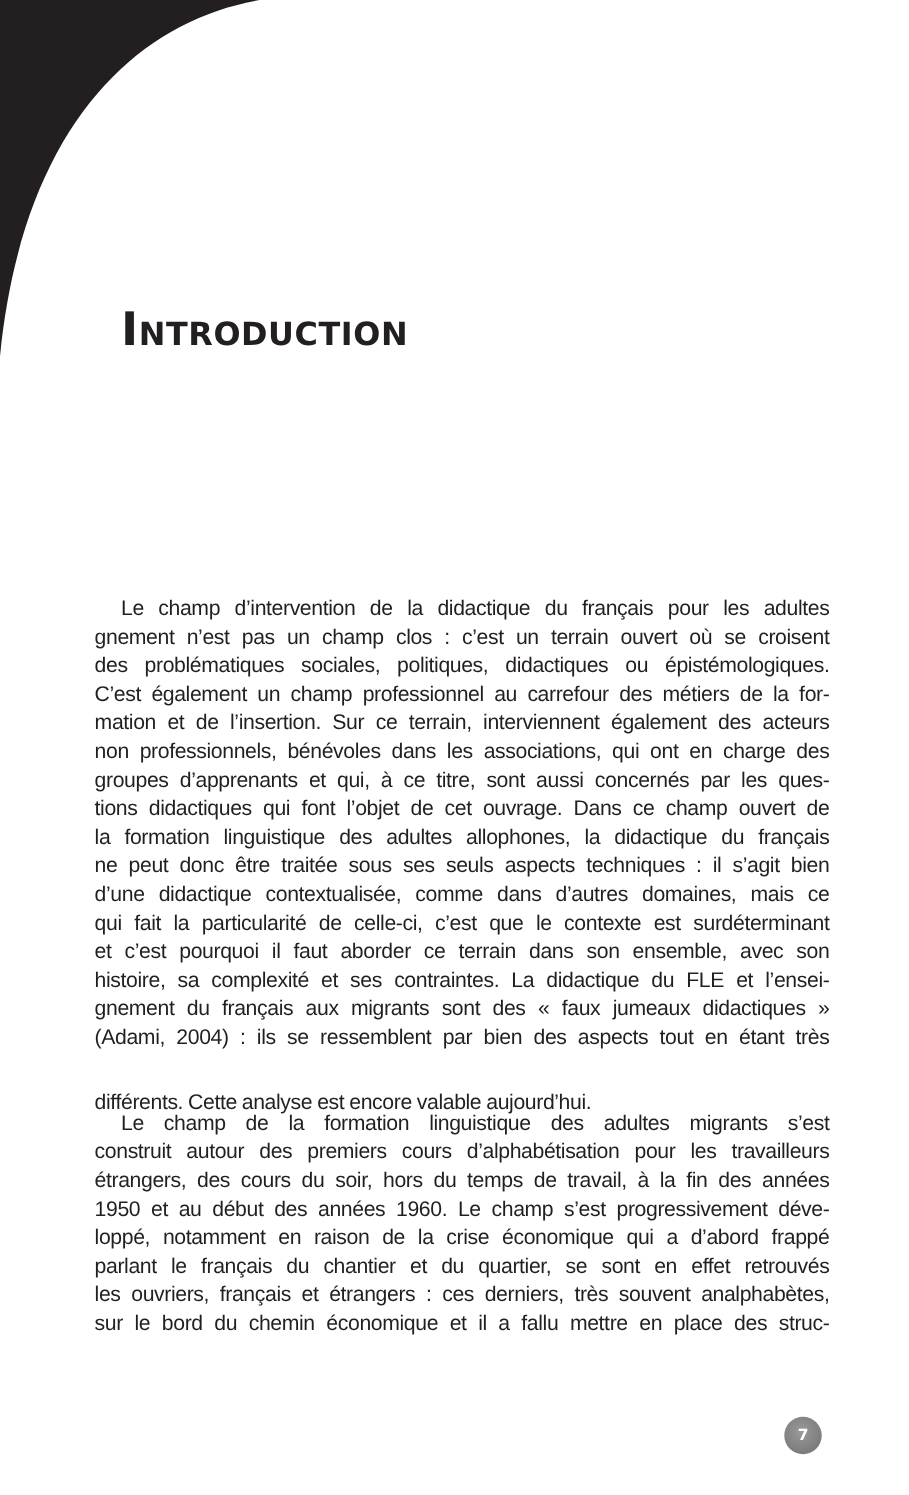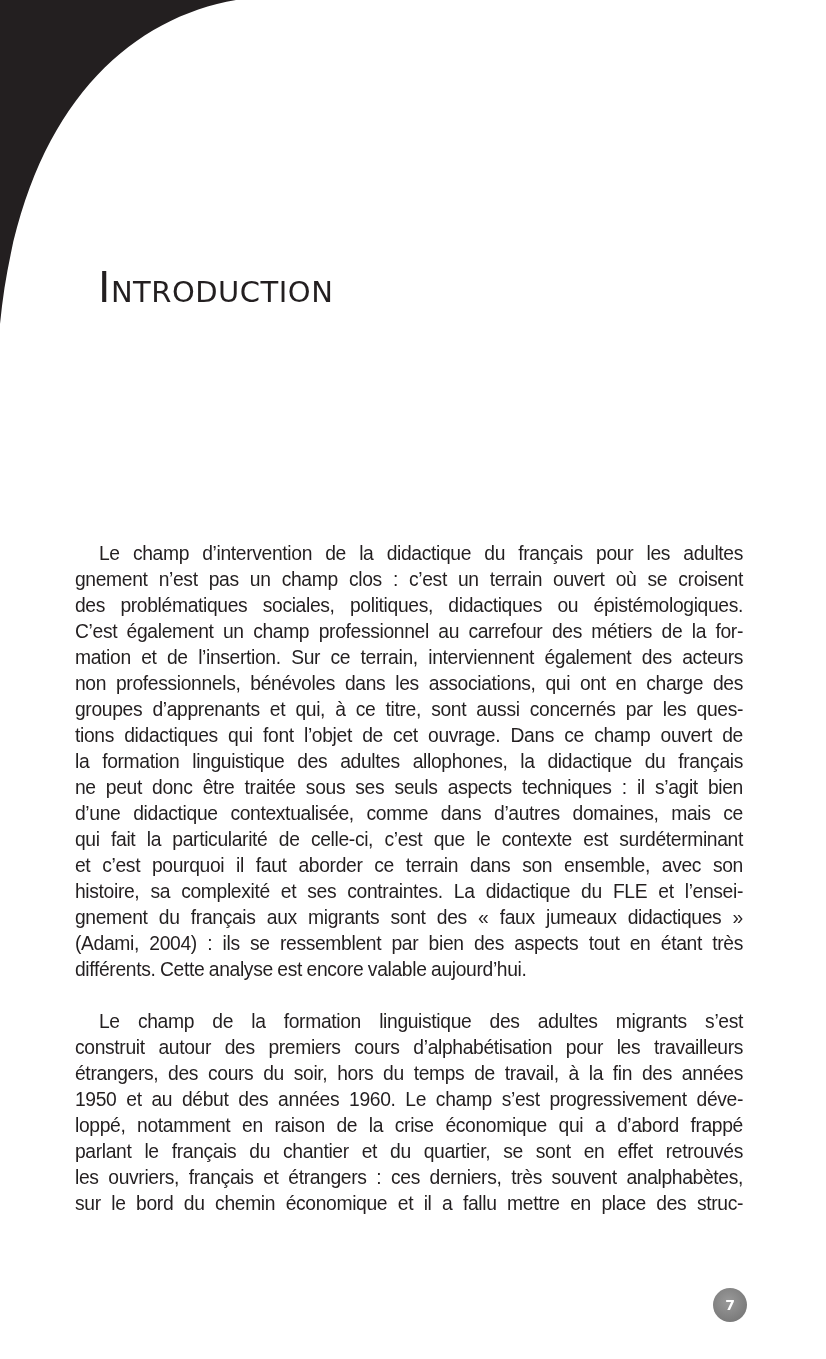--- a/index.html
+++ b/index.html
@@ -1,33 +1,33 @@
 <!DOCTYPE html>
 <html><head>
 <meta charset="utf-8">
 <style>
   html, body { margin: 0; padding: 0; background: #ffffff; }
   body { width: 826px; height: 1359px; position: relative; overflow: hidden; }
   .corner { position: absolute; left: 0; top: 0; width: 240px; height: 330px; }
   .title {
     position: absolute; left: 94px; top: 258px;
-    font-family: "DejaVu Sans", sans-serif; font-weight: normal;
+    font-family: "DejaVu Sans", sans-serif; font-weight: bold;
     color: #231f20; font-size: 42px; letter-spacing: 0.5px;
-    font-variant: small-caps; margin: 4px; line-height: 52px;
+    font-variant: small-caps; margin: 16px; line-height: 52px;
   }
   .body-text {
-    position: absolute; left: 75px; width: 668px;
+    position: absolute; left: 86px; width: 668px;
     font-family: "Liberation Sans", sans-serif; font-size: 19.3px;
     line-height: 26px; color: #231f20; text-align: justify;
     -webkit-font-smoothing: antialiased;
   }
   .p1 { top: 541px; }
   .p2 { top: 1009px; }
   .line { display: block; text-align: justify; text-align-last: justify; white-space: nowrap; letter-spacing: -0.35px; word-spacing: -0.5px; }
-  .line.last { text-align-last: left; }
+  .line.last { text-align-last: left; margin-top: 33px; }
   .line.indent { text-indent: 24px; }
   .page-number {
     position: absolute; left: 713px; top: 1288px; width: 34px; height: 34px;
     border-radius: 50%;
     background: radial-gradient(circle at 45% 40%, #9a9a9a 0%, #808080 60%, #6e6e6e 100%);
     color: #ffffff; font-family: "DejaVu Sans", sans-serif; font-weight: bold;
     font-size: 14px; display: flex; align-items: center; justify-content: center;
   }
 </style>
 </head>

